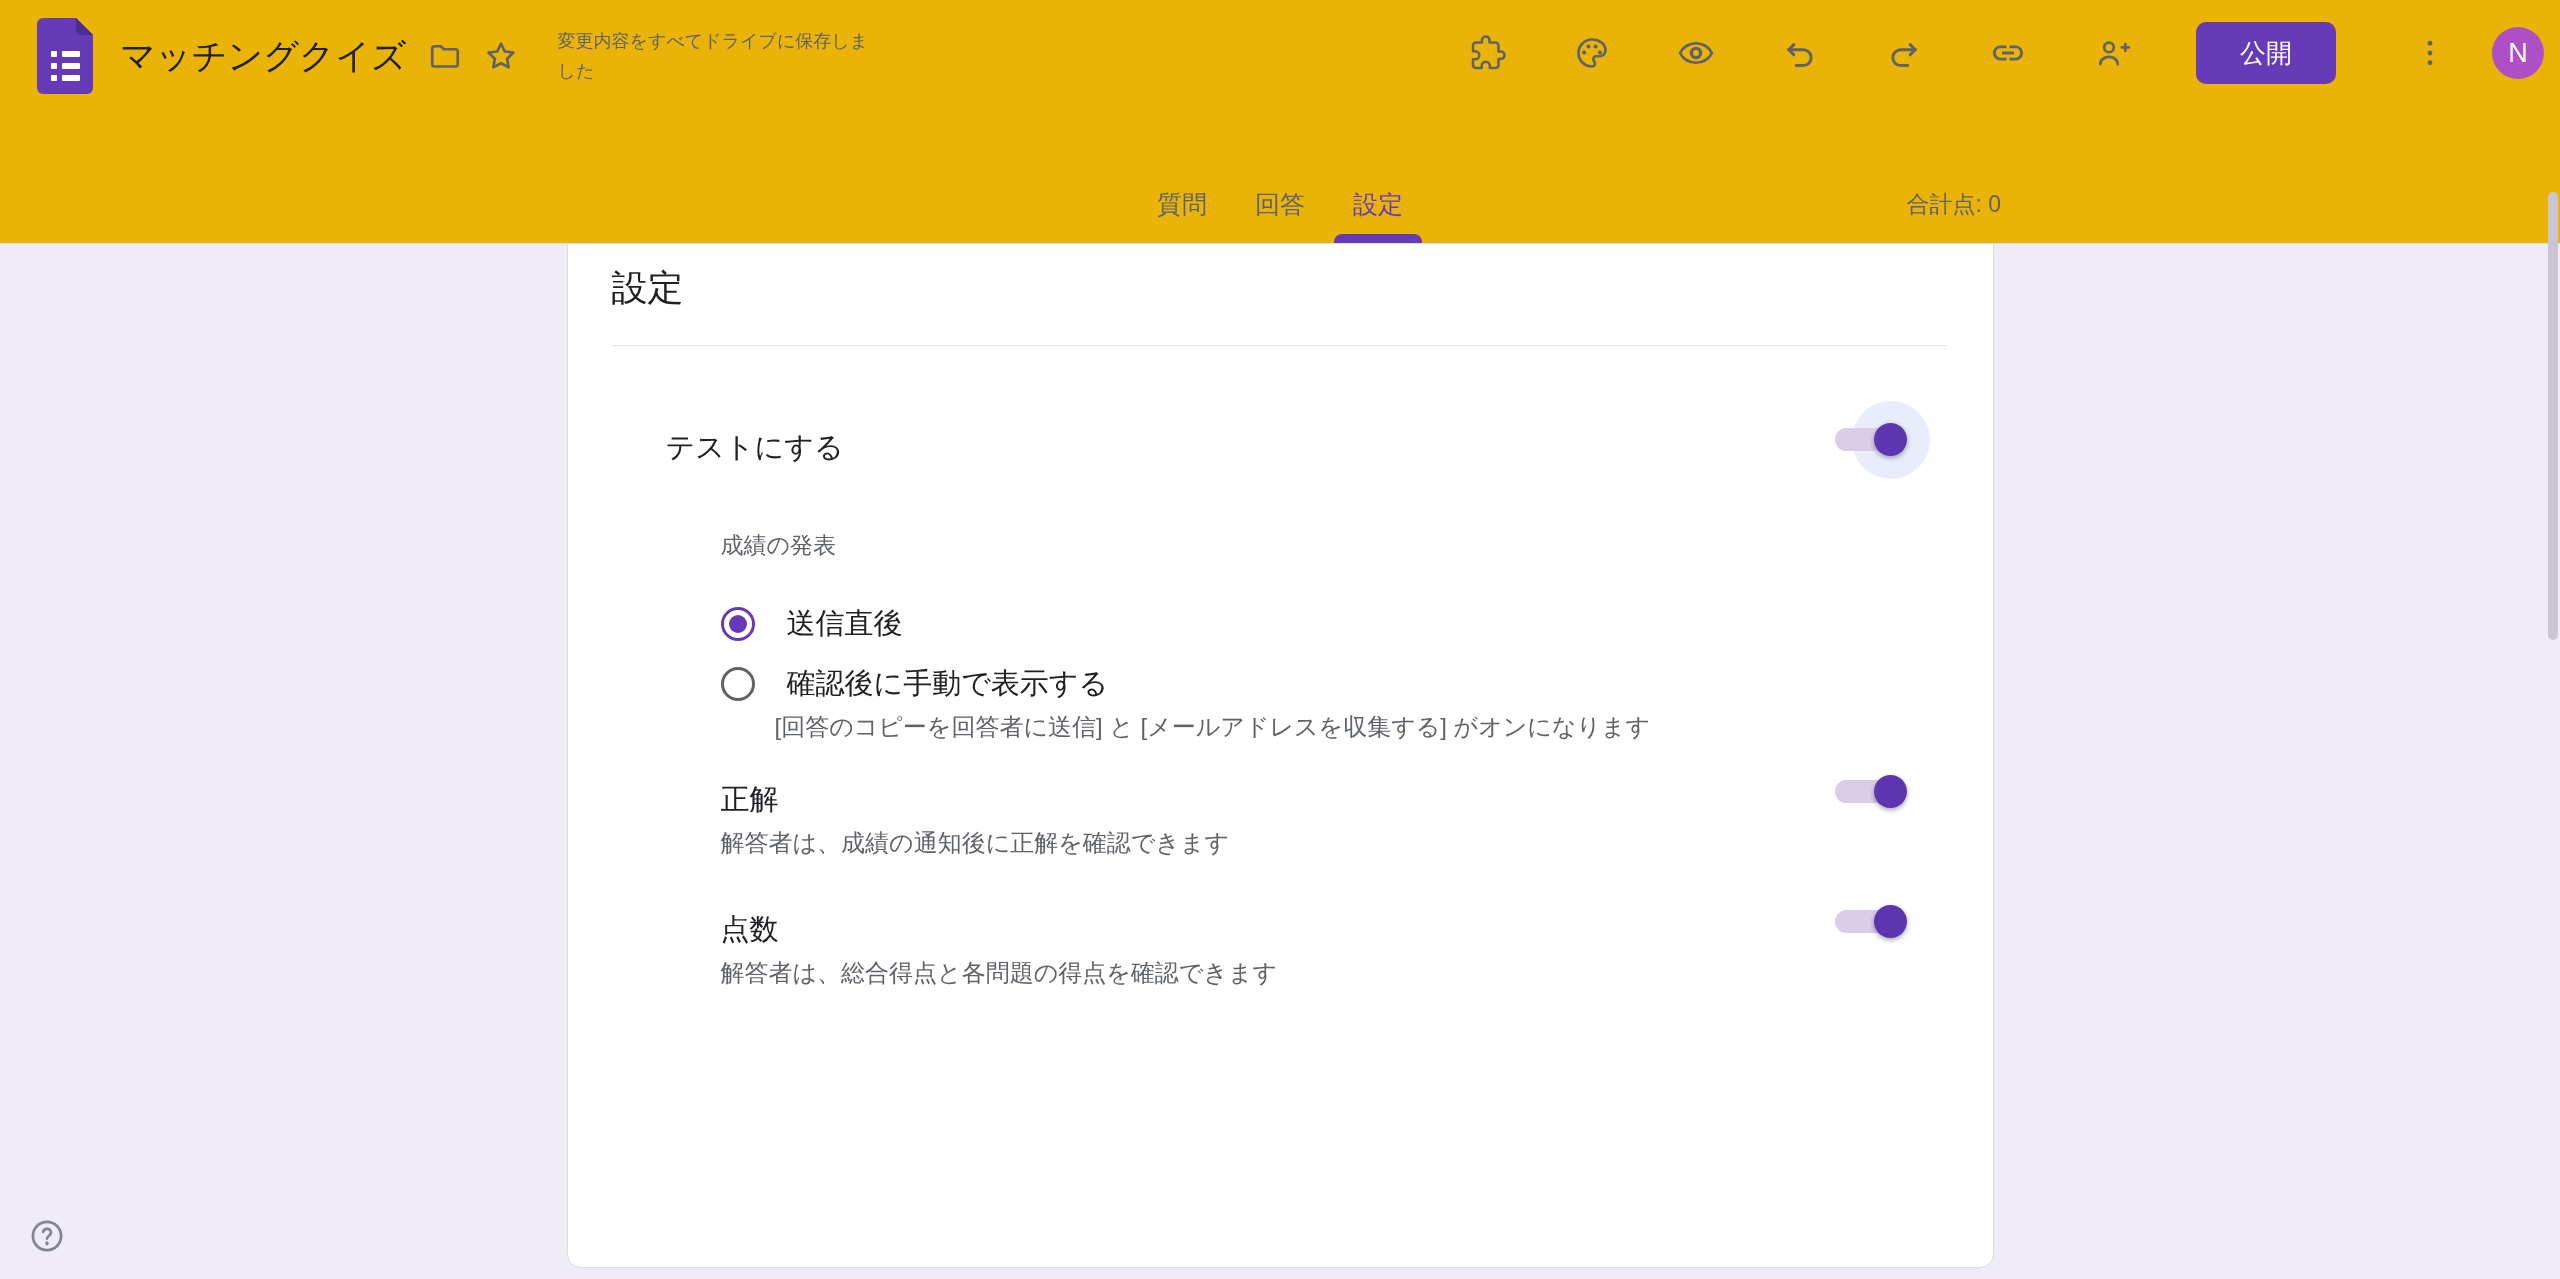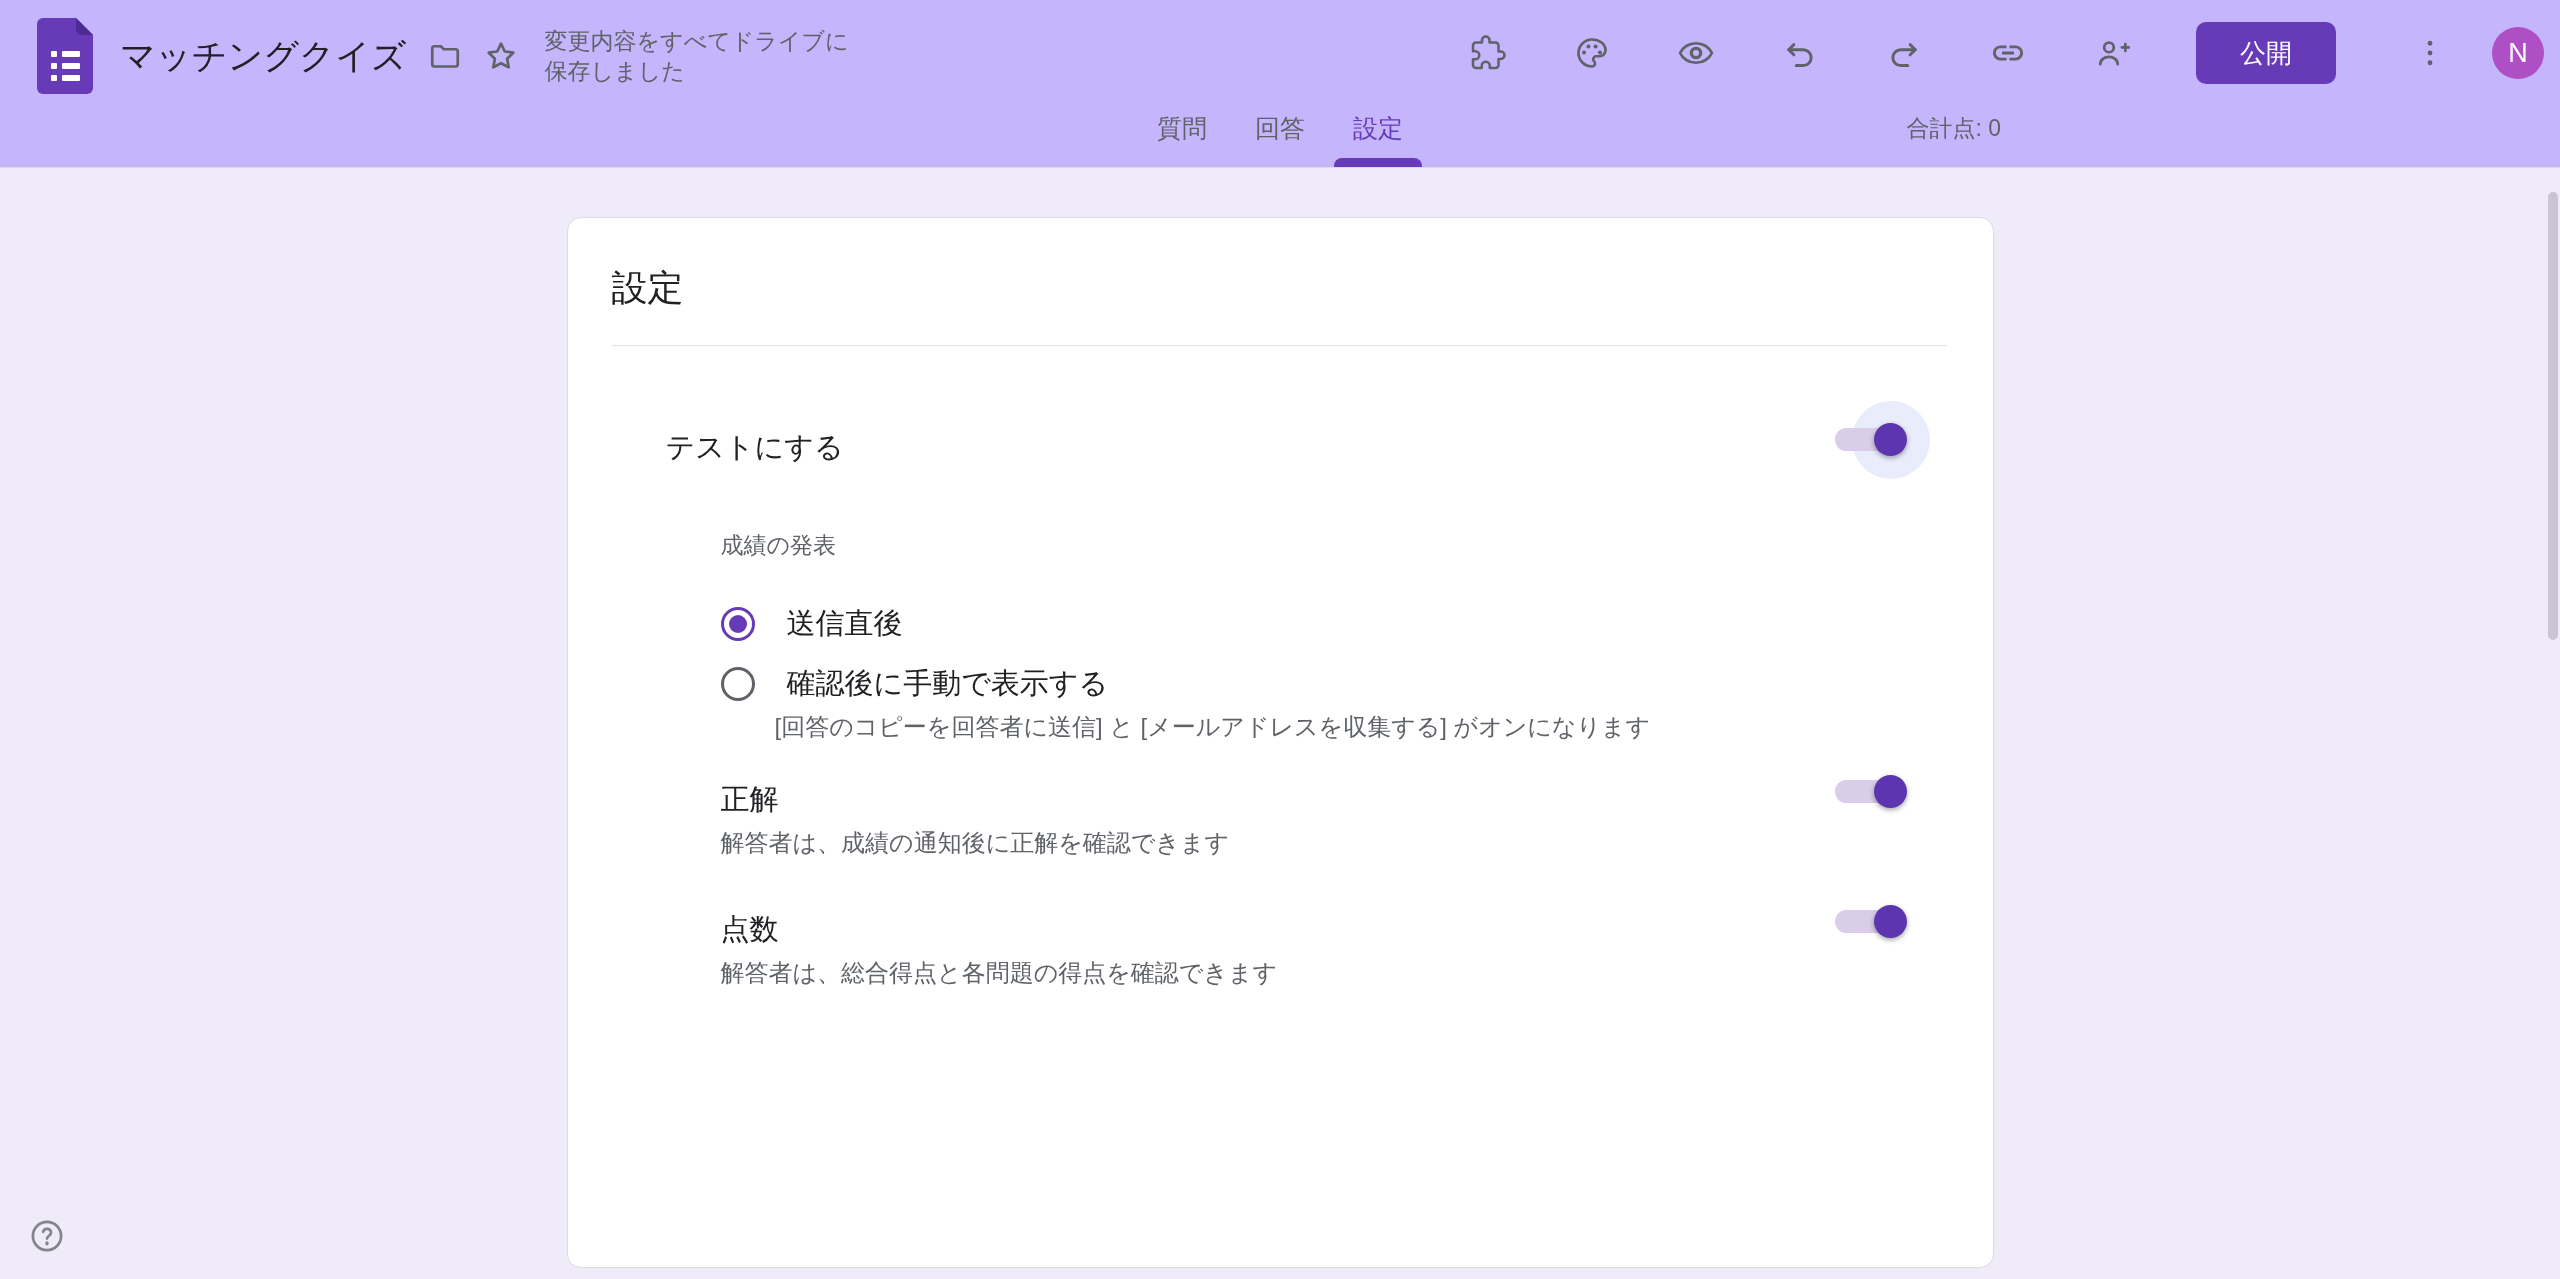--- a/index.html
+++ b/index.html
@@ -8,28 +8,28 @@
     --toggle-track:#d9cde9; --divider:#e4e2e7; --card-border:#dadce0;
     --halo:#e9edfb; --scrollbar:#c9c5d3;
   }
   *{margin:0;padding:0;box-sizing:border-box;}
   html,body{width:2560px;height:1279px;overflow:hidden;}
   body{
     font-family:"Liberation Sans","DejaVu Sans",sans-serif;
     background:var(--page-bg); color:var(--text-primary); position:relative;
   }
   
-  .header{position:absolute;top:0;left:0;right:0;height:168px;background:#c4b5fd;border-bottom:1px solid var(--card-border);z-index:5;}
+  .header{position:absolute;top:0;left:0;right:0;height:244px;background:#eab308;border-bottom:1px solid var(--card-border);z-index:5;}
   .header-top{position:absolute;top:0;left:0;right:0;height:112px;display:flex;align-items:center;padding-left:37px;}
   .logo{width:56px;height:76px;flex:0 0 auto;cursor:pointer;}
   .doc-title{margin-left:27px;font-size:35px;color:var(--text-primary);white-space:nowrap;}
   .icon-btn{width:48px;height:48px;border-radius:50%;display:flex;align-items:center;justify-content:center;color:var(--text-secondary);cursor:pointer;flex:0 0 auto;background:none;border:none;}
   .icon-btn svg{display:block;}
   .title-icons{display:flex;align-items:center;margin-left:14px;gap:8px;}
-  .save-status{margin-left:20px;max-width:318px;font-size:23px;line-height:30px;color:var(--text-secondary);}
+  .save-status{margin-left:33px;max-width:318px;font-size:18px;line-height:30px;color:var(--text-secondary);}
   .header-actions{position:absolute;right:16px;top:0;height:106px;display:flex;align-items:center;gap:16px;}
   .header-actions .icon-btn{margin-left:40px;}
   .publish-btn{margin:0 14px 0 44px;height:62px;padding:0 44px;border:none;border-radius:10px;background:var(--primary);color:#fff;font-size:26px;font-family:inherit;cursor:pointer;display:flex;align-items:center;}
   .avatar{margin-left:22px;width:52px;height:52px;border-radius:50%;background:var(--avatar-bg);color:#fff;font-size:27px;display:flex;align-items:center;justify-content:center;cursor:pointer;}
   
   .tabs-row{position:absolute;bottom:0;left:0;right:0;height:78px;display:flex;justify-content:center;align-items:stretch;}
   .tab{position:relative;display:flex;align-items:center;padding:0 19px;margin:0 5px;font-size:25px;color:var(--text-secondary);cursor:pointer;}
   .tab.active{color:var(--primary);}
   .tab.active::after{content:"";position:absolute;left:0;right:0;bottom:0;height:9px;background:var(--primary);border-radius:8px 8px 0 0;}
   .total-points{position:absolute;right:559px;top:50%;transform:translateY(-50%);font-size:23px;color:var(--text-secondary);}

